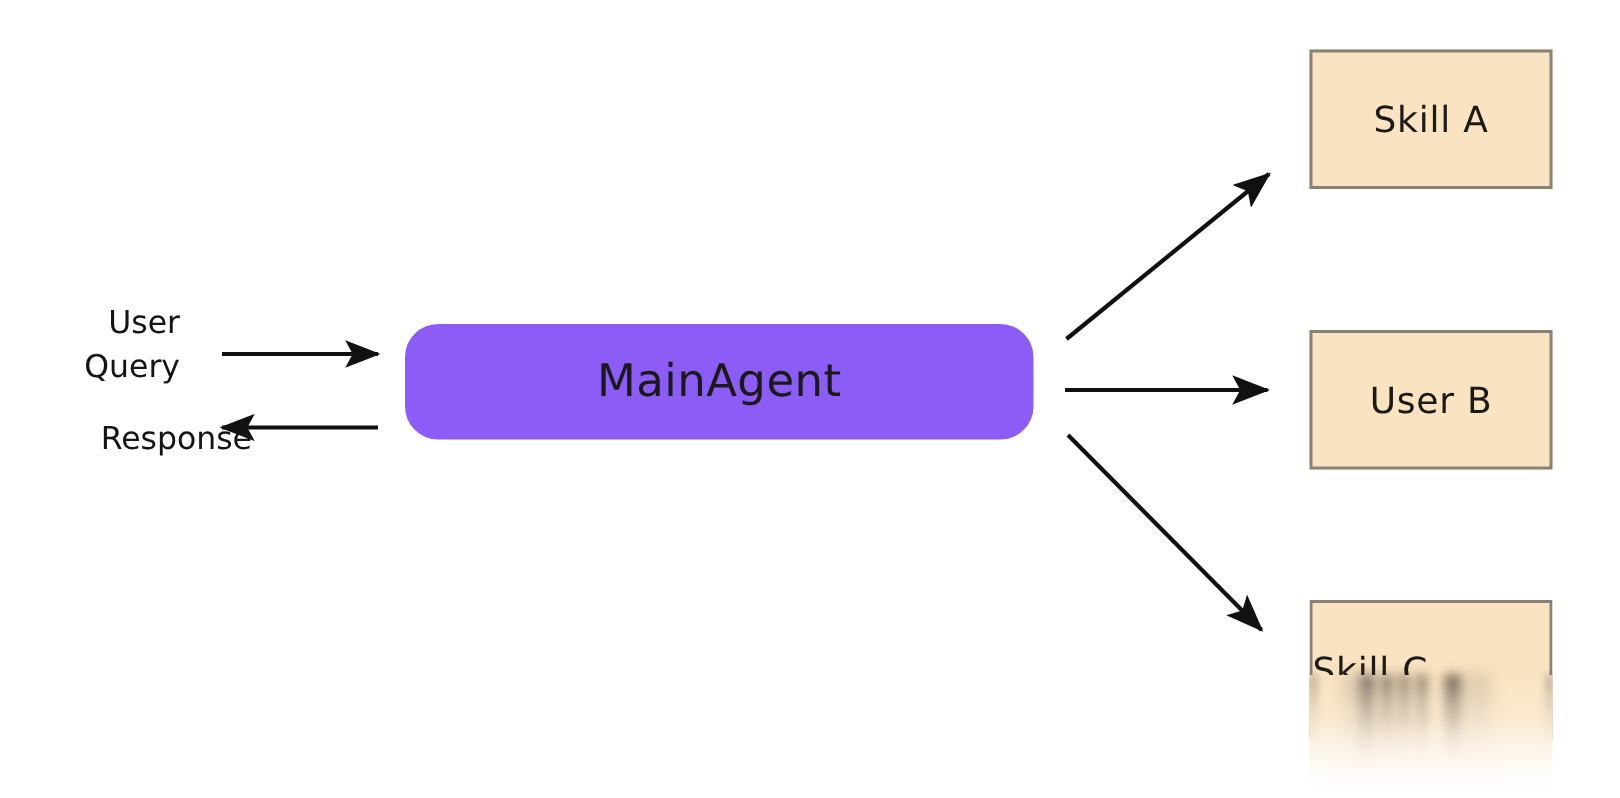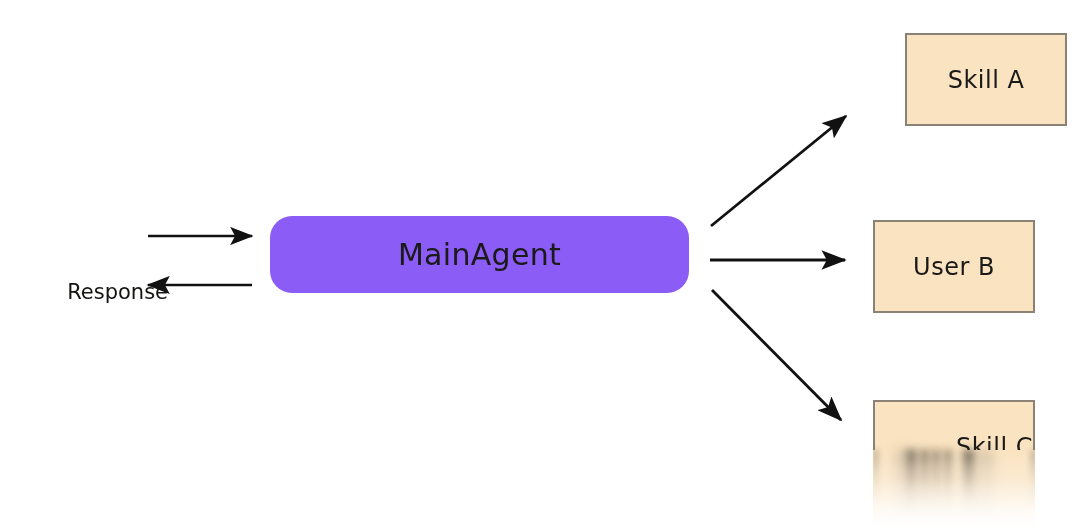--- a/index.html
+++ b/index.html
@@ -48,21 +48,21 @@
 
   .skill-node {
     width: 162px;
     height: 93px;
     background: #fae3c0;
     border: 2px solid #8a8274;
     font-size: 24px;
     letter-spacing: 0.5px;
   }
 
-  .skill-a { left: 873px; top: 33px; margin-left: 32px; }
+  .skill-a { left: 873px; top: 33px; }
   .skill-b { left: 873px; top: 220px; }
 
   
   .skill-c-wrap {
     position: absolute;
     left: 873px;
     top: 400px;
     width: 162px;
     height: 132px;
     overflow: hidden;
@@ -72,21 +72,21 @@
     left: 0;
     top: 0;
     width: 162px;
     height: 93px;
     background: #fae3c0;
     border: 2px solid #8a8274;
     font-size: 24px;
     letter-spacing: 0.5px;
     display: flex;
     align-items: center;
-    justify-content: flex-end;
+    justify-content: flex-start;
     color: #1a1a18;
     box-sizing: border-box;
   }
   
   .smear {
     position: absolute;
     left: -14px;
     top: 50px;
     width: 196px;
     height: 82px;
@@ -183,20 +183,22 @@
 
     <line x1="252" y1="285" x2="148" y2="285" stroke="#111111" stroke-width="2.6" marker-end="url(#arrowhead)"></line>
 
     <line x1="711" y1="226" x2="846" y2="116" stroke="#111111" stroke-width="2.8" marker-end="url(#arrowhead)"></line>
 
     <line x1="710" y1="260" x2="845" y2="260" stroke="#111111" stroke-width="2.8" marker-end="url(#arrowhead)"></line>
 
     <line x1="712" y1="290" x2="841" y2="420" stroke="#111111" stroke-width="2.8" marker-end="url(#arrowhead)"></line>
   </svg>
 
+  <div class="io-label query-label">User
+Query</div>
 
   <div class="io-label response-label">Response</div>
 
   <div class="node main-agent">
     <span>MainAgent</span>
   </div>
 
   <div class="node skill-node skill-a">
     <span>Skill A</span>
   </div>

